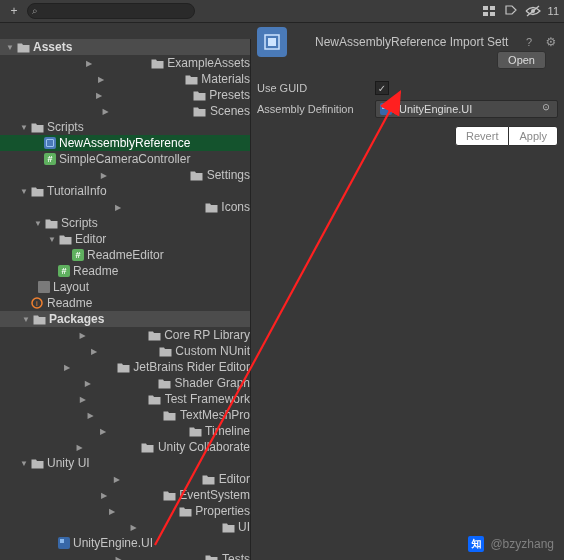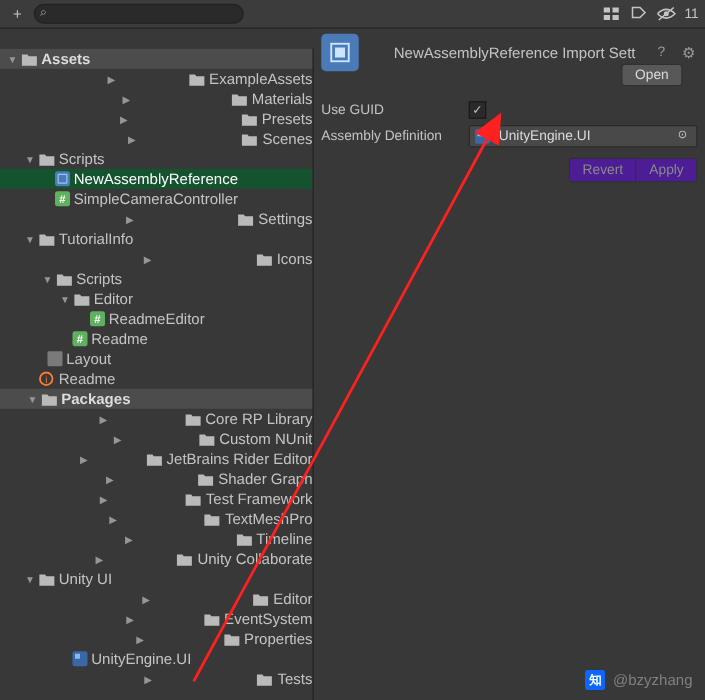--- a/index.html
+++ b/index.html
@@ -50,21 +50,21 @@
   .insp-body { padding: 18px 6px 6px 6px; }
   .prop-row { display: flex; align-items: center; height: 18px; margin-bottom: 3px; }
   .prop-label { width: 118px; color: #c4c4c4; font-size: 11px; }
   .checkbox { width: 14px; height: 14px; background: #2a2a2a; border: 1px solid #1a1a1a; display: flex; align-items: center; justify-content: center; color: #c4c4c4; font-size: 10px; }
   .obj-field { flex: 1; height: 18px; background: #494949; border: 1px solid #2a2a2a; border-radius: 2px; display: flex; align-items: center; padding: 0 4px; gap: 4px; position: relative; }
   .obj-field .obj-icon { width: 12px; height: 12px; }
   .obj-field .obj-text { flex: 1; font-size: 11px; color: #dcdcdc; }
   .obj-field .picker { width: 14px; height: 14px; color: #c4c4c4; font-size: 9px; text-align: center; }
 
   .btn-row { display: flex; justify-content: flex-end; gap: 0; margin-top: 8px; }
-  .btn { background: #4c1d95; border: 1px solid #303030; color: #8a8a8a; font-size: 11px; padding: 3px 10px; }
+  .btn { background: #ffffff; border: 1px solid #303030; color: #8a8a8a; font-size: 11px; padding: 3px 10px; }
   .btn:first-child { border-radius: 3px 0 0 3px; }
   .btn:last-child { border-radius: 0 3px 3px 0; border-left: none; }
 
   .arrow-overlay { position: absolute; inset: 0; pointer-events: none; z-index: 100; }
 
   .watermark { position: absolute; right: 10px; bottom: 8px; color: #808080; font-size: 12px; display: flex; align-items: center; gap: 6px; z-index: 200; }
   .watermark .zh-icon { width: 16px; height: 16px; background: #0a66ff; color: #fff; font-size: 10px; font-weight: bold; display: flex; align-items: center; justify-content: center; border-radius: 2px; }
 </style>
 </head>
 <body>
@@ -347,20 +347,29 @@
         <div class="row" style="padding-left:46px">
           <span class="arrow right"></span>
           <span class="icon folder-icon">
             <svg viewBox="0 0 13 11">
               <path d="M0.5 1.5 L5 1.5 L6 3 L12.5 3 L12.5 10.5 L0.5 10.5 Z" fill="#bababa"></path>
             </svg>
           </span>
           <span>Properties</span>
         </div>
         <div class="row" style="padding-left:46px">
+          <span class="arrow right"></span>
+          <span class="icon folder-icon">
+            <svg viewBox="0 0 13 11">
+              <path d="M0.5 1.5 L5 1.5 L6 3 L12.5 3 L12.5 10.5 L0.5 10.5 Z" fill="#bababa"></path>
+            </svg>
+          </span>
+          <span>UI</span>
+        </div>
+        <div class="row" style="padding-left:46px">
           <span class="arrow none"></span>
           <span class="icon asmdef-icon"></span>
           <span>UnityEngine.UI</span>
         </div>
         <div class="row" style="padding-left:32px">
           <span class="arrow right"></span>
           <span class="icon folder-icon">
             <svg viewBox="0 0 13 11">
               <path d="M0.5 1.5 L5 1.5 L6 3 L12.5 3 L12.5 10.5 L0.5 10.5 Z" fill="#bababa"></path>
             </svg>

